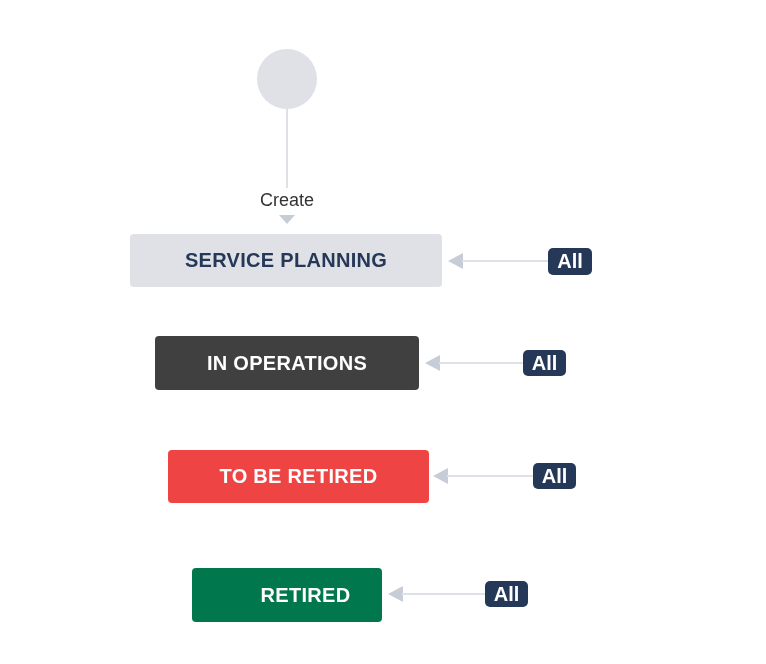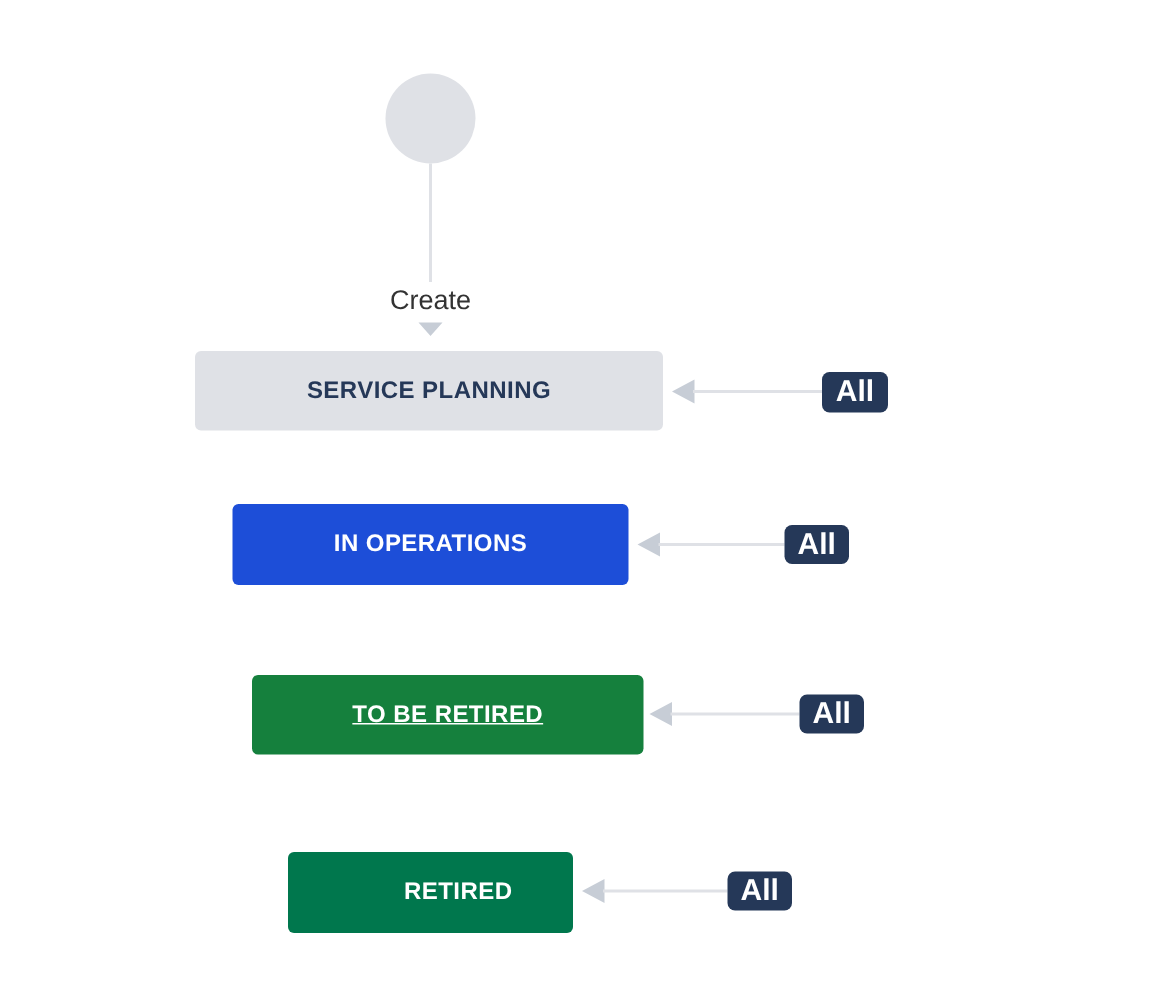--- a/index.html
+++ b/index.html
@@ -47,21 +47,21 @@
     border-right: 8px solid transparent;
     border-top: 9px solid #c7cdd6;
   }
 
   
   .status {
     position: absolute;
     display: flex;
     align-items: center;
     justify-content: center;
-    font-size: 16px;
+    font-size: 20px;
     font-weight: bold;
     letter-spacing: 0.3px;
     border-radius: 4px;
     box-sizing: border-box;
     cursor: pointer;
   }
   .status-0 { left: 130px; top: 234px; width: 312px; height: 53px; }
   .status-1 { left: 155px; top: 336px; width: 264px; height: 54px; }
   .status-2 { left: 168px; top: 450px; width: 261px; height: 53px; }
   .status-3 { left: 192px; top: 568px; width: 190px; height: 54px; padding-left: 37px; }
@@ -112,26 +112,26 @@
   <div class="start-circle" style="background-color: rgb(223, 225, 230);"></div>
   <div class="start-line" style="background-color: rgb(223, 225, 230);"></div>
   <div class="create-label" style="color: rgb(51, 51, 51);">Create</div>
   <div class="create-arrowhead"></div>
 
   <div class="status status-0" style="background-color: rgb(223, 225, 230); color: rgb(37, 56, 88);">SERVICE PLANNING</div>
   <div class="arrow-head head-0"></div>
   <div class="arrow-line line-0"></div>
   <div class="badge badge-0" style="background-color: rgb(37, 56, 88); color: rgb(255, 255, 255);">All</div>
 
-  <div class="status status-1" style="background-color: #1d4ed8; color: rgb(255, 255, 255);">IN OPERATIONS</div>
+  <div class="status status-1" style="background-color: #404040; color: rgb(255, 255, 255);">IN OPERATIONS</div>
   <div class="arrow-head head-1"></div>
   <div class="arrow-line line-1"></div>
   <div class="badge badge-1" style="background-color: rgb(37, 56, 88); color: rgb(255, 255, 255);">All</div>
 
-  <div class="status status-2" style="background-color: #15803d; color: rgb(255, 255, 255); text-decoration: underline;">TO BE RETIRED</div>
+  <div class="status status-2" style="background-color: #ef4444; color: rgb(255, 255, 255);">TO BE RETIRED</div>
   <div class="arrow-head head-2"></div>
   <div class="arrow-line line-2"></div>
   <div class="badge badge-2" style="background-color: rgb(37, 56, 88); color: rgb(255, 255, 255);">All</div>
 
   <div class="status status-3" style="background-color: rgb(0, 119, 77); color: rgb(255, 255, 255);">RETIRED</div>
   <div class="arrow-head head-3"></div>
   <div class="arrow-line line-3"></div>
   <div class="badge badge-3" style="background-color: rgb(37, 56, 88); color: rgb(255, 255, 255);">All</div>
 
 </div>

